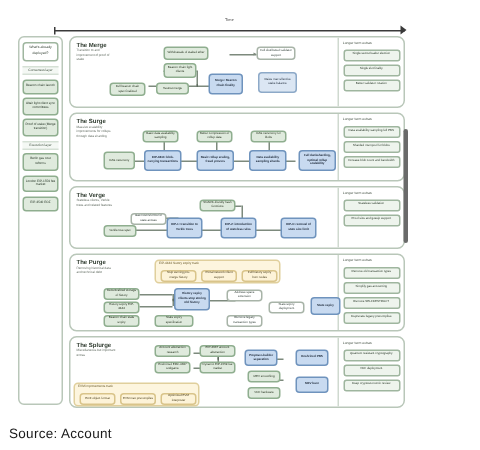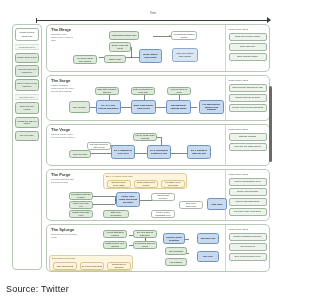--- a/index.html
+++ b/index.html
@@ -325,14 +325,14 @@
         <div class="sec-side-title">Longer term extras</div>
         <div class="note-box">Quantum resistant cryptography</div>
         <div class="note-box">VDF deployment</div>
         <div class="note-box">Deep cryptoeconomic review</div>
       </div>
     </div>
 
     <div class="scrollbar"></div>
   </div>
 
-  <div class="caption">Source: Twitter</div>
+  <div class="caption">Source: Account</div>
 </div>
 
 </body></html>

